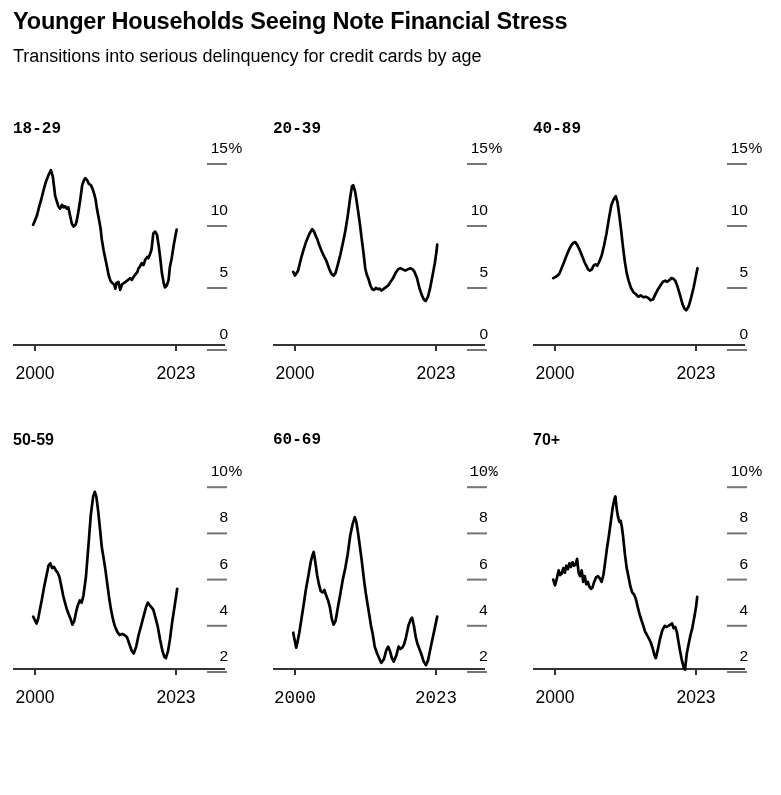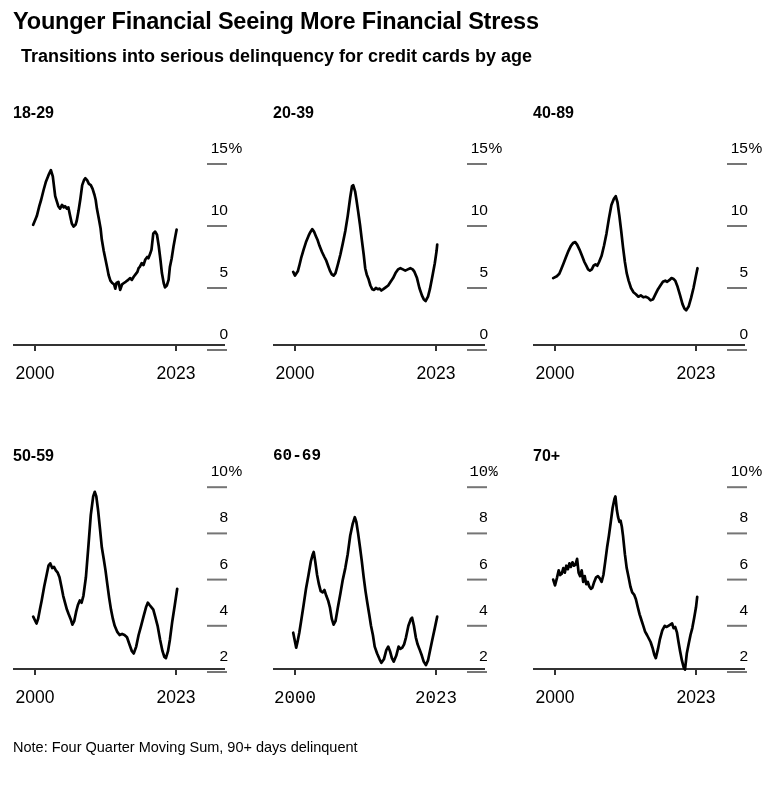--- a/index.html
+++ b/index.html
@@ -1,36 +1,36 @@
 <!DOCTYPE html>
 <html><head>
 <meta charset="utf-8">
 <style>
   html,body{margin:0;padding:0;background:#ffffff;}
   body{width:781px;height:795px;position:relative;overflow:hidden;
        font-family:"Liberation Sans","DejaVu Sans",sans-serif;color:#000;}
   .title{position:absolute;left:13px;top:8px;font-size:23.5px;font-weight:700;
          letter-spacing:-0.2px;white-space:nowrap;}
-  .subtitle{position:absolute;left:21px;top:46px;font-size:18px;font-weight:700;
+  .subtitle{position:absolute;left:13px;top:46px;font-size:18px;font-weight:400;
          white-space:nowrap;}
   .panel{position:absolute;width:260px;height:310px;}
   .panel .age{position:absolute;left:13px;margin:0;font-size:16px;font-weight:700;
          white-space:nowrap;}
-  .row1 .age{top:4px;}
-  .row2 .age{top:6px;margin-top:16px;}
+  .row1 .age{top:20px;font-family:Liberation Mono, monospace;}
+  .row2 .age{top:6px;}
   .panel svg{position:absolute;left:0;display:block;}
   .row1 svg{top:20px;}
   .row2 svg{top:14px;}
   .footer{position:absolute;left:13px;top:737px;font-size:14.5px;line-height:20px;}
   .footer div{white-space:nowrap;}
 </style>
 </head>
 <body>
 
-<div class="title">Younger Financial Seeing More Financial Stress</div>
+<div class="title">Younger Households Seeing Note Financial Stress</div>
 <div class="subtitle">Transitions into serious delinquency for credit cards by age</div>
 
 <div class="panel row1" style="left:0;top:100px;">
   <h3 class="age">18-29</h3>
   <svg width="260" height="280">
       <line x1="207" y1="44" x2="227" y2="44" stroke="#757575" stroke-width="2"></line>
       <text x="228" y="33" text-anchor="end" font-size="15.5" fill="#000">15</text>
       <text x="228.5" y="33" text-anchor="start" font-size="15.5" fill="#000">%</text>
       <line x1="207" y1="106" x2="227" y2="106" stroke="#757575" stroke-width="2"></line>
       <text x="228" y="95" text-anchor="end" font-size="15.5" fill="#000">10</text>
@@ -147,14 +147,13 @@
       <line x1="13" y1="230" x2="225" y2="230" stroke="#333333" stroke-width="2"></line>
       <line x1="35" y1="230" x2="35" y2="236" stroke="#333333" stroke-width="2"></line>
       <text x="35" y="264" text-anchor="middle" font-size="17.5" fill="#000">2000</text>
       <line x1="176" y1="230" x2="176" y2="236" stroke="#333333" stroke-width="2"></line>
       <text x="176" y="264" text-anchor="middle" font-size="17.5" fill="#000">2023</text>
       <polyline points="33.2,140.6 35.0,146.4 37.1,138.3 38.7,131.4 40.2,136.0 41.7,134.8 43.3,129.1 44.8,133.7 46.3,126.7 47.9,130.2 49.4,124.4 50.9,127.9 52.5,123.3 54.0,126.7 55.5,125.6 57.1,119.8 58.6,133.7 60.1,137.1 61.7,131.4 63.2,142.9 64.7,137.1 66.3,145.2 67.8,142.9 69.3,147.5 70.9,149.8 72.4,148.7 74.2,142.9 76.1,138.3 77.9,137.1 79.8,139.4 81.6,142.9 83.4,136.0 85.3,122.1 87.1,108.3 88.9,96.7 90.8,82.8 92.6,69.0 94.5,59.8 95.4,57.4 96.9,71.3 98.1,78.2 99.4,82.8 100.6,81.7 101.8,87.5 103.0,96.7 104.9,115.2 106.7,129.1 108.6,138.3 110.4,147.5 112.2,153.3 114.1,155.6 115.9,160.2 117.8,168.3 119.6,175.3 121.4,181.0 123.3,186.8 125.1,192.6 127.0,196.0 128.8,199.5 130.6,203.0 132.5,208.7 134.3,215.7 135.8,219.1 138.0,209.9 139.8,200.7 142.3,191.4 144.7,186.8 146.6,188.0 148.4,186.8 150.3,185.6 152.1,184.5 153.6,189.1 155.2,188.0 157.0,193.7 158.5,203.0 160.1,212.2 161.9,221.4 163.7,228.4 165.0,230.7 166.8,214.5 168.6,205.3 170.5,196.0 172.3,189.1 174.2,178.7 176.0,168.3 177.2,157.9" fill="none" stroke="#000000" stroke-width="2.7" stroke-linejoin="round" stroke-linecap="round"></polyline>
     </svg>
 </div>
 
 <div class="footer">
-  <div>Note: Four Quarter Moving Sum, 90+ days delinquent</div>
 </div>
 
 </body></html>

